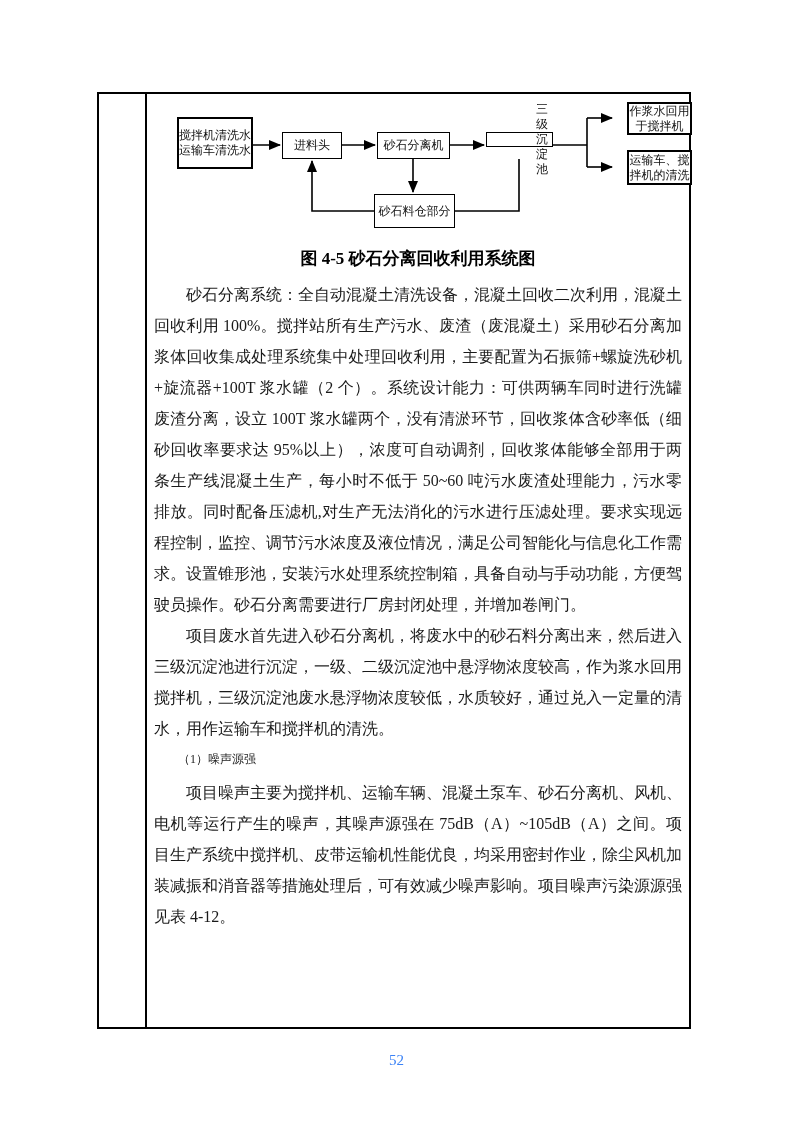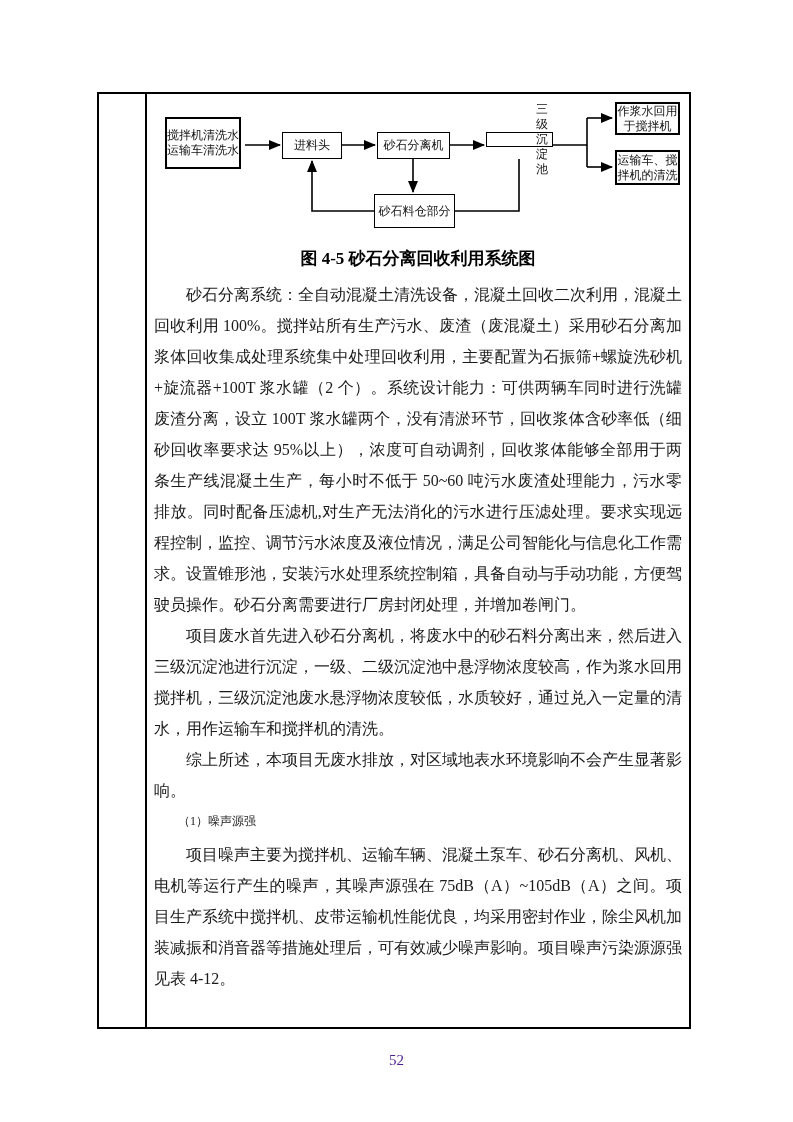--- a/index.html
+++ b/index.html
@@ -38,21 +38,21 @@
   .fc-box {
     position: absolute;
     background: #fff;
     border: 1.4px solid #000;
     display: flex; align-items: center; justify-content: center;
     text-align: center;
     font-size: 12px; line-height: 15px;
     white-space: pre-line;
     color: #111;
   }
-  .fc-thick { border-width: 2.2px; }
+  .fc-thick { border-width: 2.2px; margin-left: 12px; }
 
   
   .caption {
     text-align: center;
     font-weight: 700;
     font-size: 17px;
     line-height: 24px;
     margin: 2px 0 8px 0;
     color: #000;
   }
@@ -75,21 +75,21 @@
     font-size: 12px;
     line-height: 31px;
     text-indent: 2em;
     margin-bottom: 2px;
   }
   .page-number {
     position: absolute;
     left: 0; right: 0; top: 1052px;
     text-align: center;
     font-size: 15px;
-    color: #4c1d95;
+    color: #3b82f6;
   }
 </style>
 </head>
 <body>
 
 <div class="page">
 
   <div class="doc-table">
 
     <div class="left-col"></div>
@@ -139,21 +139,20 @@
         <div class="fc-box fc-thick" style="left:516px; top:56px; width:65px; height:35px;">运输车、搅
 拌机的清洗</div>
       </div>
 
       <div class="caption">图 4-5 砂石分离回收利用系统图</div>
 
       <p class="para">砂石分离系统：全自动混凝土清洗设备，混凝土回收二次利用，混凝土回收利用 100%。搅拌站所有生产污水、废渣（废混凝土）采用砂石分离加浆体回收集成处理系统集中处理回收利用，主要配置为石振筛+螺旋洗砂机+旋流器+100T 浆水罐（2 个）。系统设计能力：可供两辆车同时进行洗罐废渣分离，设立 100T 浆水罐两个，没有清淤环节，回收浆体含砂率低（细砂回收率要求达 95%以上），浓度可自动调剂，回收浆体能够全部用于两条生产线混凝土生产，每小时不低于 50~60 吨污水废渣处理能力，污水零排放。同时配备压滤机,对生产无法消化的污水进行压滤处理。要求实现远程控制，监控、调节污水浓度及液位情况，满足公司智能化与信息化工作需求。设置锥形池，安装污水处理系统控制箱，具备自动与手动功能，方便驾驶员操作。砂石分离需要进行厂房封闭处理，并增加卷闸门。</p>
 
       <p class="para">项目废水首先进入砂石分离机，将废水中的砂石料分离出来，然后进入三级沉淀池进行沉淀，一级、二级沉淀池中悬浮物浓度较高，作为浆水回用搅拌机，三级沉淀池废水悬浮物浓度较低，水质较好，通过兑入一定量的清水，用作运输车和搅拌机的清洗。</p>
 
-      <p class="para">综上所述，本项目无废水排放，对区域地表水环境影响不会产生显著影响。</p>
 
 
       <div class="subheading">（1）噪声源强</div>
 
       <p class="para">项目噪声主要为搅拌机、运输车辆、混凝土泵车、砂石分离机、风机、电机等运行产生的噪声，其噪声源强在 75dB（A）~105dB（A）之间。项目生产系统中搅拌机、皮带运输机性能优良，均采用密封作业，除尘风机加装减振和消音器等措施处理后，可有效减少噪声影响。项目噪声污染源源强见表 4-12。</p>
 
     </div>
   </div>
 
   <div class="page-number">52</div>

